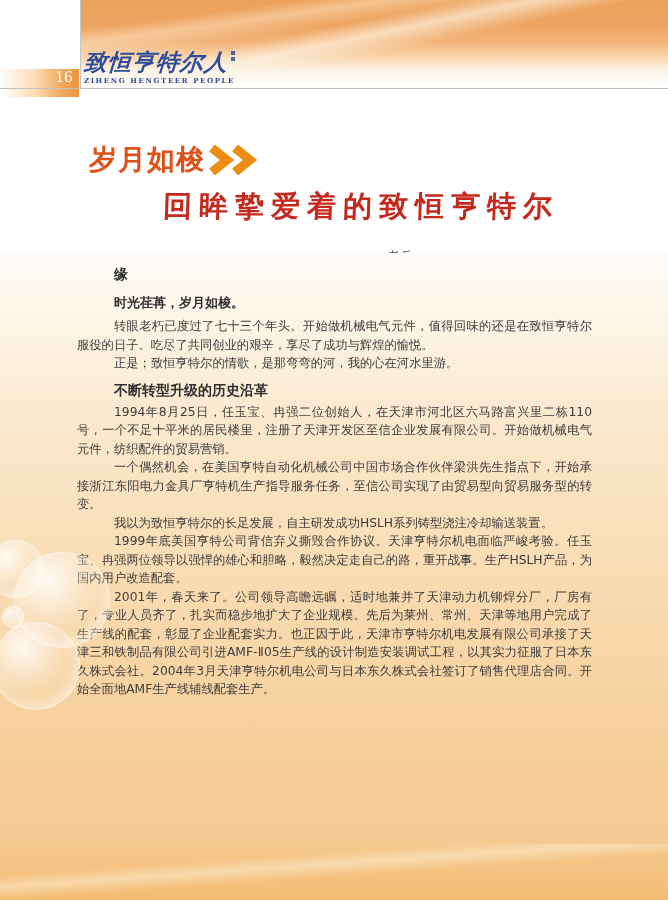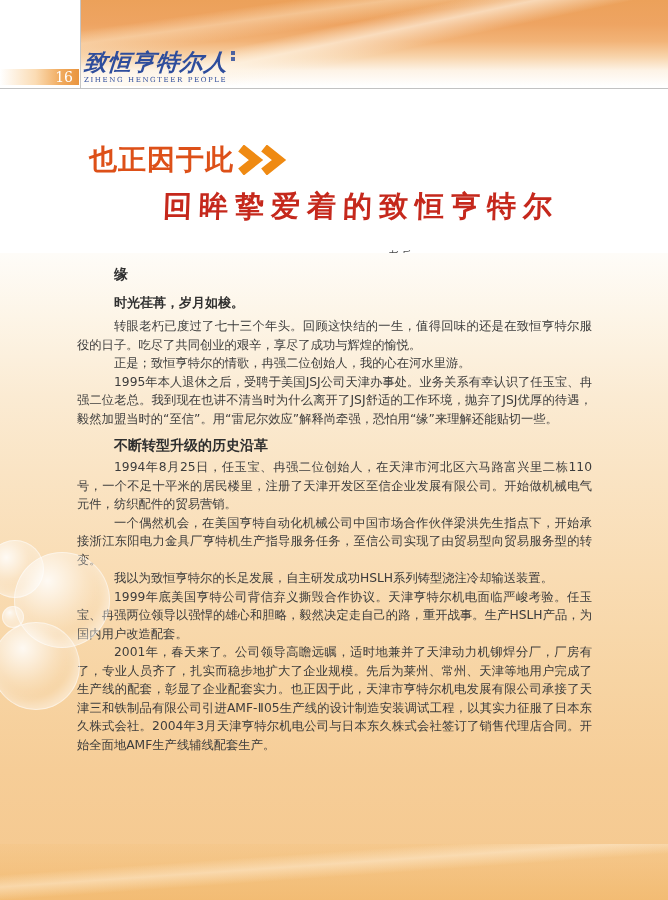--- a/index.html
+++ b/index.html
@@ -13,35 +13,35 @@
   .top-band {
     position:absolute; left:80px; top:0; right:0; height:86px;
     background:
       linear-gradient(168deg, rgba(255,255,255,0) 38%, rgba(255,246,232,.65) 46%, rgba(255,255,255,0) 56%),
       linear-gradient(172deg, rgba(255,255,255,0) 18%, rgba(252,228,196,.5) 26%, rgba(255,255,255,0) 36%),
       linear-gradient(180deg, #eca15a 0%, #eea462 28%, #f2b377 48%, #f8d4ab 66%, #fdf3e6 82%, #ffffff 100%);
   }
   .vline { position:absolute; left:80px; top:0; width:1px; height:88px; background:#c6c6c6; }
   .hline { position:absolute; left:0; top:88px; width:100%; height:1px; background:#c2c2c2; }
   .pagenum-strip {
-    position:absolute; left:0; top:69px; width:79px; height:16px;
+    position:absolute; left:0; top:69px; width:79px; height:28px;
     background:linear-gradient(90deg, #ffffff 0%, #fbdcb4 45%, #f1ad62 75%, #e9943e 100%);
     text-align:right; padding-right:6px;
     font-family:"DejaVu Serif", serif; font-size:14px; line-height:16px; color:#ffffff;
   }
   .masthead { position:absolute; left:84px; top:49px; color:#2e4d9c; }
   .logo-cn {
     font-family:"DejaVu Serif", serif; font-weight:bold; font-style:italic;
     font-size:23px; line-height:26px; letter-spacing:1px; transform:skewX(-4deg);
     display:inline-block;
   }
   .seal-marks { display:inline-block; vertical-align:top; margin-left:3px; margin-top:2px; }
   .seal-marks i { display:block; width:4px; height:4px; background:#2e4d9c; margin-bottom:2px; opacity:.85; }
   .logo-en {
-    font-family:"DejaVu Serif", serif; font-size:7px; font-weight:normal;
+    font-family:"DejaVu Serif", serif; font-size:7px; font-weight:bold;
     letter-spacing:1.6px; color:#2e4d9c; margin-top:1px;
   }
   
   .column-row { position:absolute; left:89px; top:141px; display:flex; align-items:center; }
   .column-title {
     font-family:"DejaVu Serif", serif; font-weight:bold; font-size:28px; line-height:34px;
     color:#dd5018; letter-spacing:1px;
   }
   .chevrons { margin-left:4px; margin-top:4px; }
   .article-title {
@@ -95,39 +95,38 @@
   </div>
   <div class="masthead">
     <div>
       <span class="logo-cn">致恒亨特尔人</span><span class="seal-marks"><i></i><i></i></span>
     </div>
     <div class="logo-en">ZIHENG HENGTEER PEOPLE</div>
   </div>
   <div class="hline"></div>
 
   <div class="column-row">
-    <span class="column-title">也正因于此</span>
+    <span class="column-title">岁月如梭</span>
     <span class="chevrons">
       <svg width="52" height="30" viewBox="0 0 52 30" aria-hidden="true">
         <path d="M3 3 L18 15 L3 27" stroke="#ef8a12" stroke-width="9" fill="none"></path>
         <path d="M26 3 L41 15 L26 27" stroke="#ef8a12" stroke-width="9" fill="none"></path>
       </svg>
     </span>
   </div>
   <h1 class="article-title">回眸挚爱着的致恒亨特尔</h1>
   <div class="byline">—— 老兵</div>
 
   <main class="content">
     <section>
       <h2 class="sec-heading">缘</h2>
       <p class="lead">时光荏苒，岁月如梭。</p>
       <div>
-          <p class="para">转眼老朽已度过了七十三个年头。回顾这快结的一生，值得回味的还是在致恒亨特尔服役的日子。吃尽了共同创业的艰辛，享尽了成功与辉煌的愉悦。</p>
-          <p class="para">正是；致恒亨特尔的情歌，冉强二位创始人，我的心在河水里游。</p>
-          <p class="para">1995年本人退休之后，受聘于美国JSJ公司天津办事处。业务关系有幸认识了任玉宝、冉强二位老总。我到现在也讲不清当时为什么离开了JSJ舒适的工作环境，抛弃了JSJ优厚的待遇，毅然加盟当时的“至信”。用“雷尼尔效应”解释尚牵强，恐怕用“缘”来理解还能贴切一些。</p>
+          <p class="para">转眼老朽已度过了七十三个年头。开始做机械电气元件，值得回味的还是在致恒亨特尔服役的日子。吃尽了共同创业的艰辛，享尽了成功与辉煌的愉悦。</p>
+          <p class="para">正是；致恒亨特尔的情歌，是那弯弯的河，我的心在河水里游。</p>
         </div>
     </section>
     <section>
       <h2 class="sec-heading second">不断转型升级的历史沿革</h2>
       <div>
           <p class="para">1994年8月25日，任玉宝、冉强二位创始人，在天津市河北区六马路富兴里二栋110号，一个不足十平米的居民楼里，注册了天津开发区至信企业发展有限公司。开始做机械电气元件，纺织配件的贸易营销。</p>
           <p class="para">一个偶然机会，在美国亨特自动化机械公司中国市场合作伙伴梁洪先生指点下，开始承接浙江东阳电力金具厂亨特机生产指导服务任务，至信公司实现了由贸易型向贸易服务型的转变。</p>
           <p class="para">我以为致恒亨特尔的长足发展，自主研发成功HSLH系列铸型浇注冷却输送装置。</p>
           <p class="para">1999年底美国亨特公司背信弃义撕毁合作协议。天津亨特尔机电面临严峻考验。任玉宝、冉强两位领导以强悍的雄心和胆略，毅然决定走自己的路，重开战事。生产HSLH产品，为国内用户改造配套。</p>
           <p class="para">2001年，春天来了。公司领导高瞻远瞩，适时地兼并了天津动力机铆焊分厂，厂房有了，专业人员齐了，扎实而稳步地扩大了企业规模。先后为莱州、常州、天津等地用户完成了生产线的配套，彰显了企业配套实力。也正因于此，天津市亨特尔机电发展有限公司承接了天津三和铁制品有限公司引进AMF-Ⅱ05生产线的设计制造安装调试工程，以其实力征服了日本东久株式会社。2004年3月天津亨特尔机电公司与日本东久株式会社签订了销售代理店合同。开始全面地AMF生产线辅线配套生产。</p>

